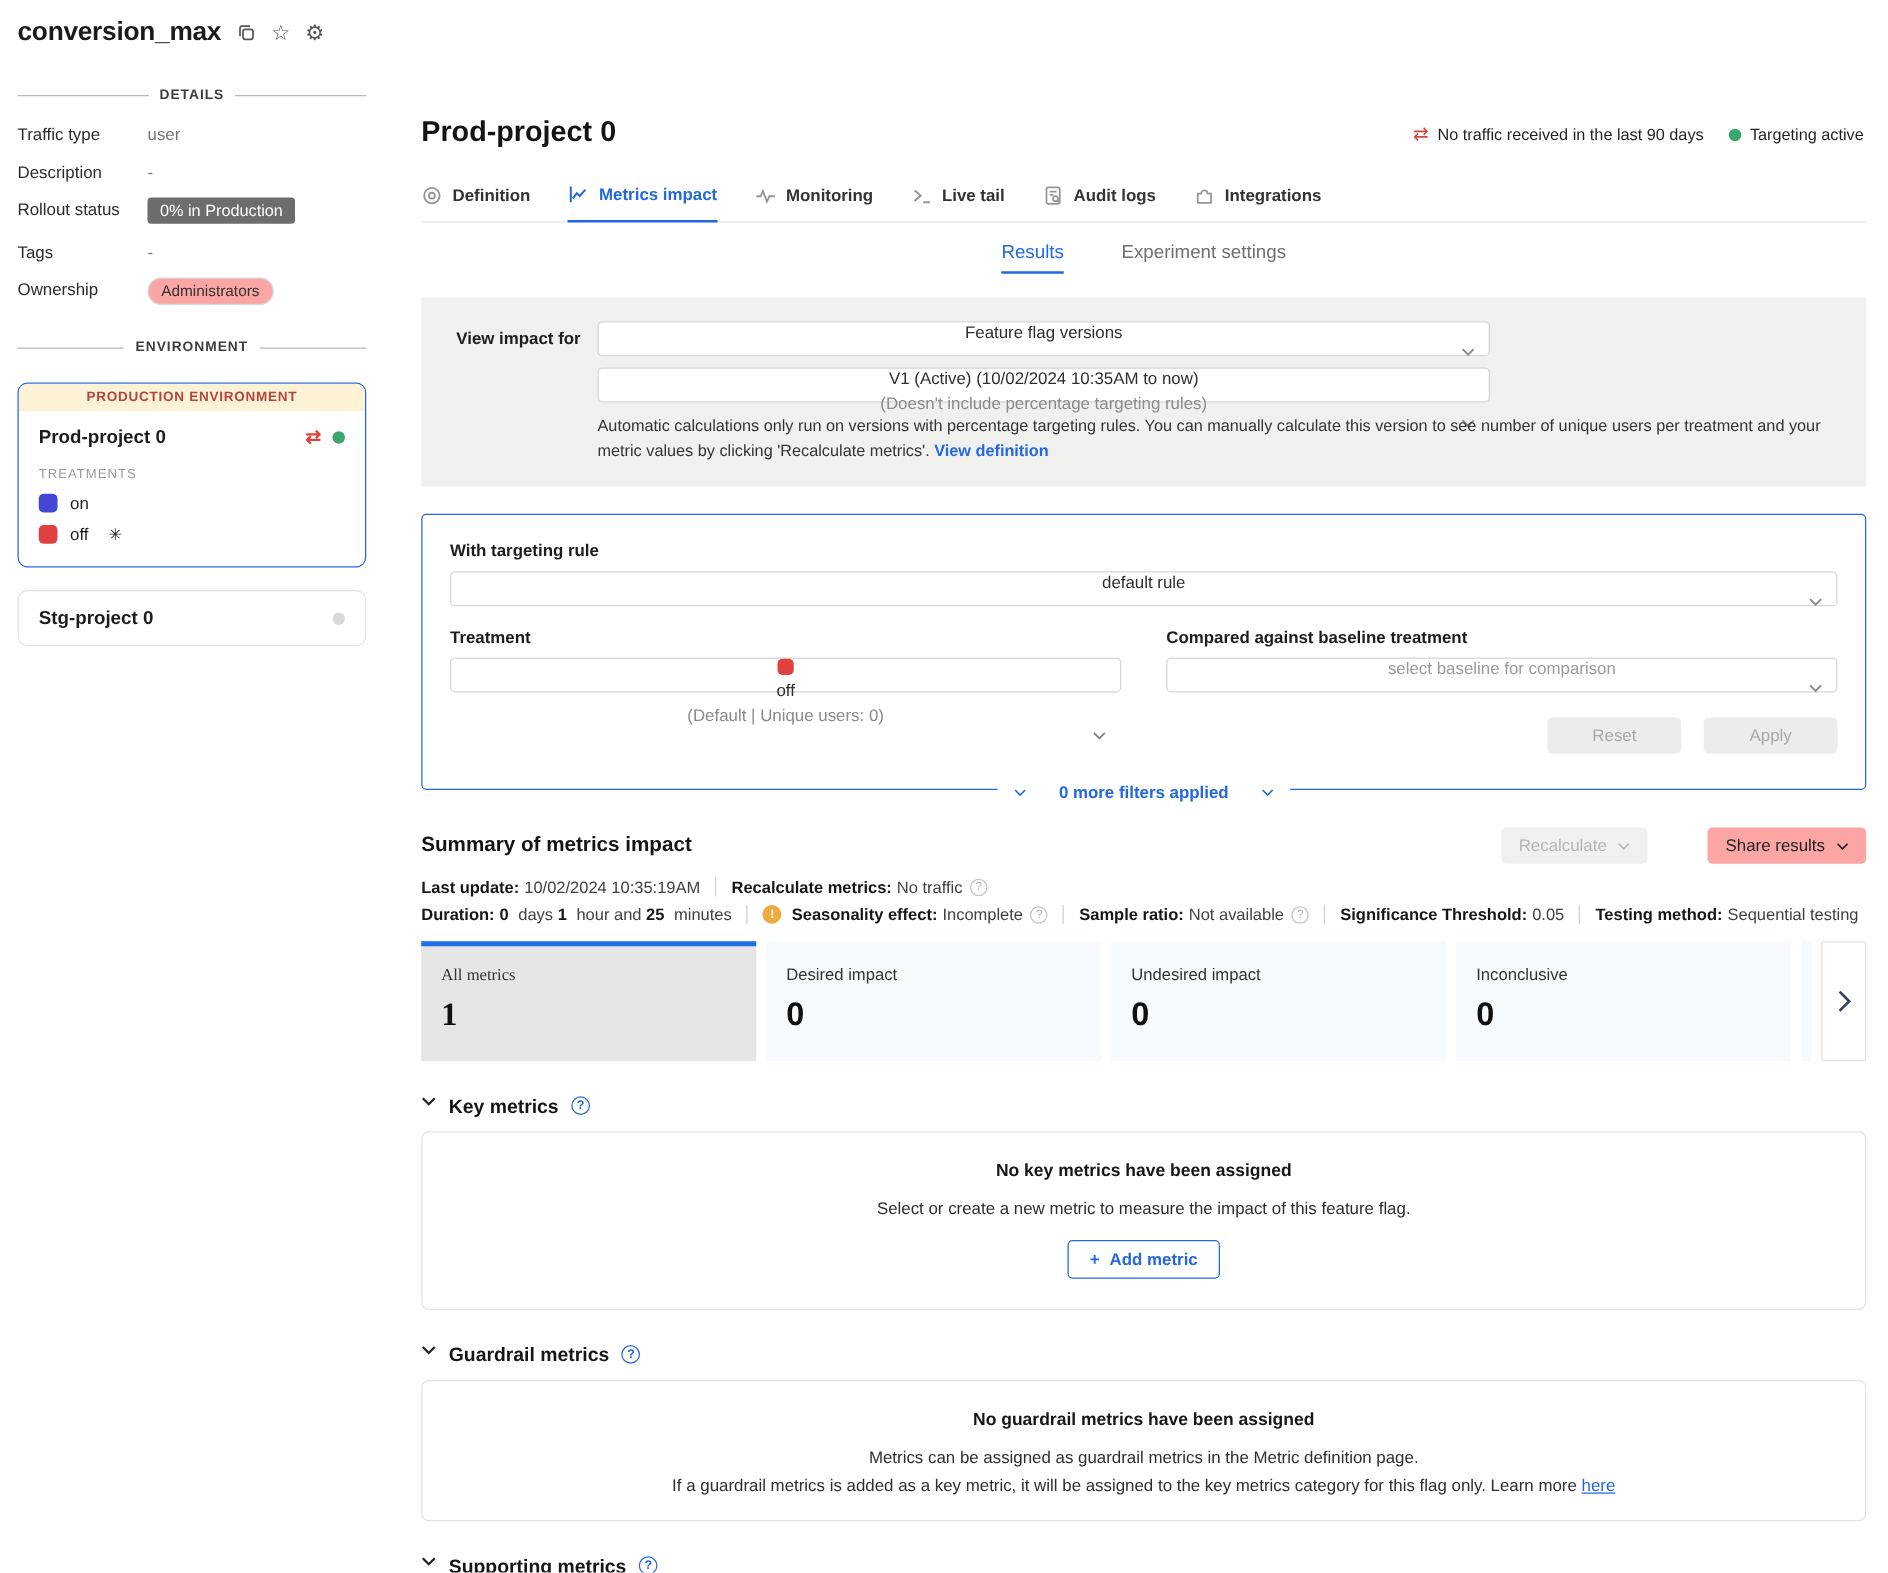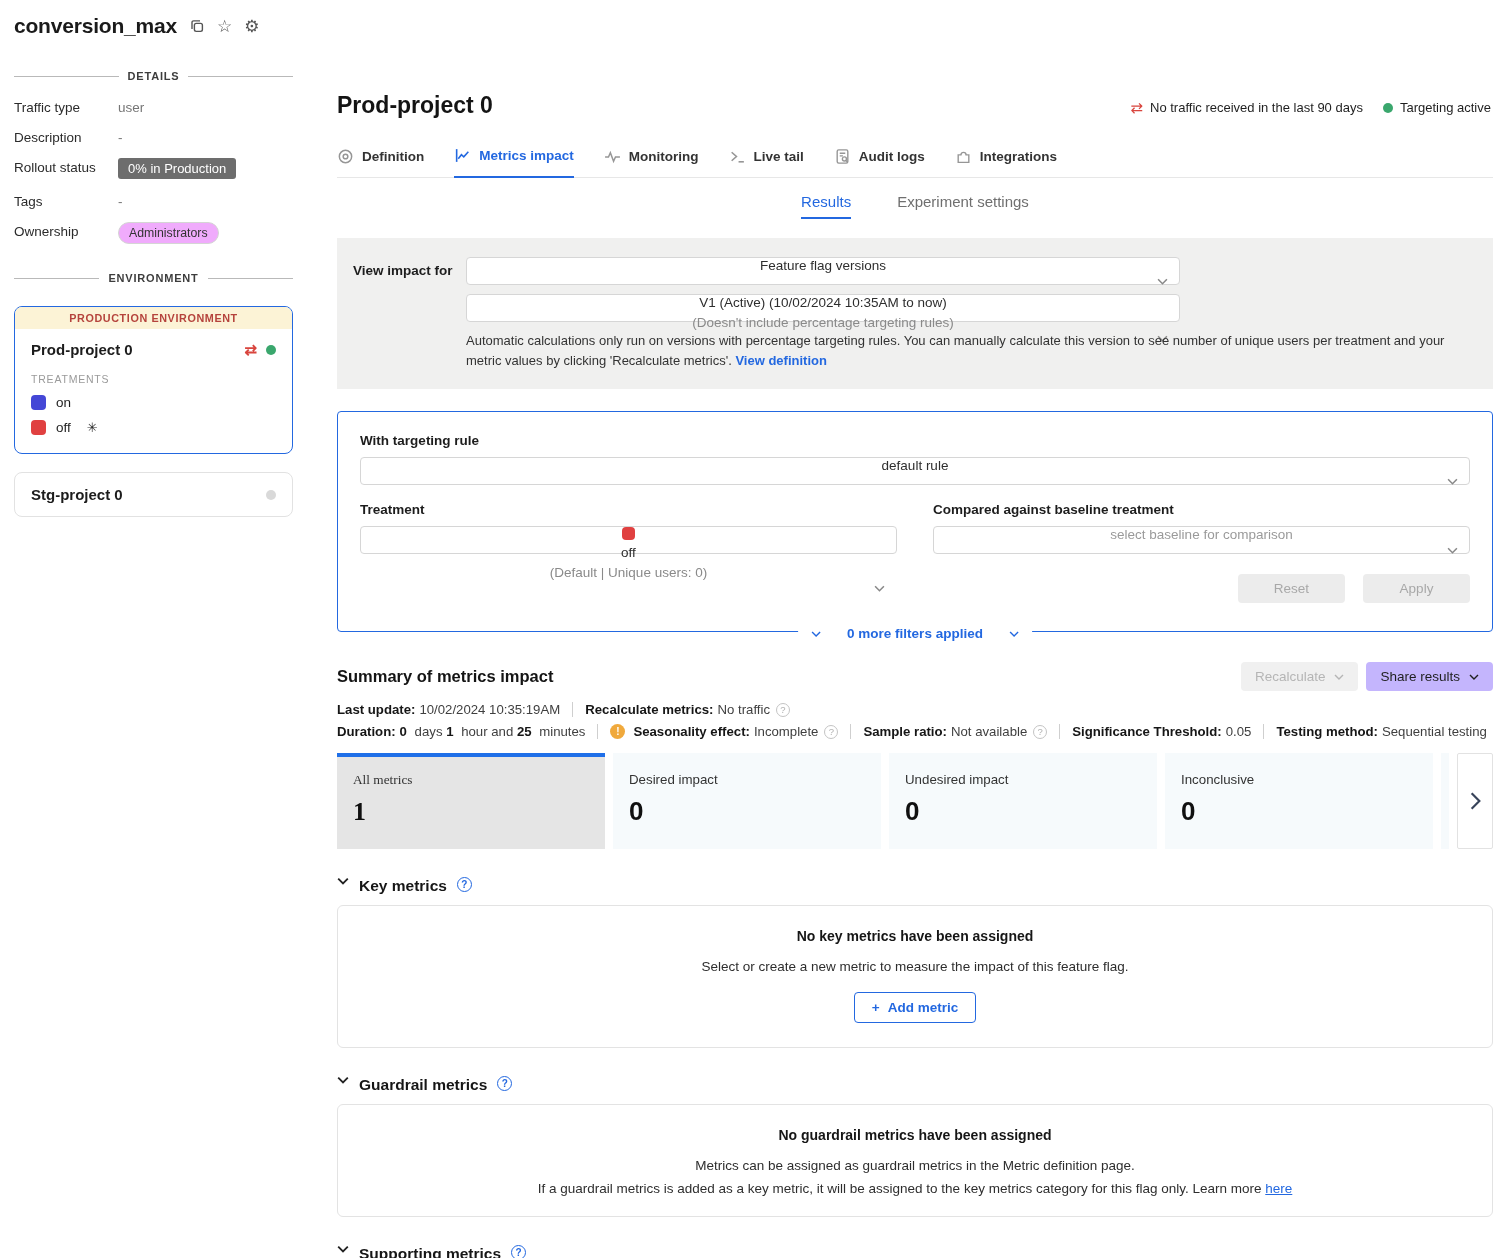--- a/index.html
+++ b/index.html
@@ -21,21 +21,21 @@
              color:#3d3d3d; letter-spacing:0.8px; }
   .divider::before, .divider::after { content:""; flex:1; height:1px; background:#b9b9b9; }
   .div-details { margin-top:32px; }
   .div-env { margin-top:28px; }
 
   .drows { margin-top:16px; }
   .drow { display:flex; align-items:flex-start; margin-bottom:13px; font-size:13.5px; }
   .dlabel { width:104px; flex:none; color:#2b2b2b; padding-top:2px; }
   .dvalue { color:#767676; padding-top:2px; }
   .badge-dark { background:#6d6d6d; color:#fff; font-size:13px; padding:3px 10px; border-radius:3px; }
-  .pill { border:1px solid #d5d5d5; background:#f0abfc; border-radius:11px; padding:3px 10px;
+  .pill { border:1px solid #d5d5d5; background:#fca5a5; border-radius:11px; padding:3px 10px;
           font-size:12.3px; color:#333; }
 
   .env-card { border-radius:8px; cursor:pointer; }
   .env-prod { margin-top:22px; border:1.5px solid #2368e0; overflow:hidden; }
   .prod-banner { background:#fcf3d6; color:#b5433c; font-size:10.8px; font-weight:bold;
                  letter-spacing:0.6px; text-align:center; padding:5px 0; }
   .prod-body { padding:12px 16px 18px; }
   .prod-name-row { display:flex; align-items:center; font-size:15px; font-weight:bold; color:#1c1c1c; }
   .prod-icons { margin-left:auto; display:flex; align-items:center; gap:9px; }
   .swap-icon { color:#d9453e; font-size:15px; line-height:1; }
@@ -61,21 +61,21 @@
   .tab { display:flex; align-items:center; gap:8px; padding-bottom:12px; font-size:13.5px;
          font-weight:bold; color:#333; cursor:pointer; }
   .tab svg { stroke:#969696; }
   .tab.active { color:#2368e0; border-bottom:2px solid #2368e0; margin-bottom:-1px; }
   .tab.active svg { stroke:#2368e0; }
 
   .subtabs { display:flex; justify-content:center; gap:46px; margin-top:15px; font-size:15px; }
   .subtab { color:#6f6f6f; padding-bottom:7px; cursor:pointer; }
   .subtab.active { color:#2368e0; border-bottom:2px solid #2368e0; }
 
-  .impact-panel { margin-top:19px; background:#f0f0ef; padding:19px 16px 18px; display:flex; font-size:13.5px; }
+  .impact-panel { margin-top:19px; background:#f0f0ef; padding:19px 28px 18px; display:flex; font-size:13.5px; }
   .vi-label { width:113px; flex:none; font-weight:bold; color:#1d1d1d; padding-top:6px; }
   .vi-fields { flex:1; }
   .select { background:#fff; border:1px solid #d6d6d6; border-radius:4px; height:28px;
             display:flex; align-items:center; padding:0 11px; gap:5px; font-size:13.5px;
             color:#2e2e2e; cursor:pointer;flex-direction:column; }
   .select .chev { margin-left:auto; flex:none; }
   .vi-fields .select { width:714px; margin-bottom:9px; }
   .dim { color:#8a8a8a; }
   .vi-note { font-size:13px; color:#333; line-height:1.55; margin-top:5px; max-width:1120px; }
   .blue-link { color:#2368e0; font-weight:bold; cursor:pointer; text-decoration:none; }
@@ -93,21 +93,21 @@
   .btn-disabled { background:#ececec; color:#a8a8a8; width:107px; padding:7px 0; text-align:center; }
   .more-filters { position:absolute; left:50%; bottom:-10px; transform:translateX(-50%);
                   background:#fff; padding:0 13px; color:#2368e0; font-size:13.5px; font-weight:bold;
                   display:flex; align-items:center; gap:26px; white-space:nowrap; cursor:pointer; }
 
   .summary-row { margin-top:30px; display:flex; align-items:center; }
   .summary-title { font-size:16.5px; font-weight:bold; color:#141414; }
   .summary-actions { margin-left:auto; display:flex; gap:8px; }
   .btn-chev { display:inline-flex; align-items:center; gap:9px; padding:7px 14px; border-radius:4px;justify-content:center; }
   .btn-recalc { background:#f0f0f0; color:#b5b5b5; }
-  .btn-share { background:#c4b5fd; color:#1f1f1f; }
+  .btn-share { background:#fca5a5; color:#1f1f1f;margin-left:40px; }
 
   .meta { margin-top:11px; font-size:13.2px; color:#3f3f3f; display:flex; align-items:center; }
   .meta b { color:#161616; margin-right:4px; }
   .meta + .meta { margin-top:7px; }
   .vdiv { width:1px; height:15px; background:#cfcfcf; margin:0 12px; }
   .info-q { width:14px; height:14px; border-radius:50%; border:1px solid #c4c4c4; color:#b0b0b0;
             font-size:9.5px; display:inline-flex; align-items:center; justify-content:center;
             margin-left:6px; flex:none; cursor:pointer; }
   .warn-dot { width:15px; height:15px; border-radius:50%; background:#f0a93c; color:#fff;
               font-size:10px; font-weight:bold; display:inline-flex; align-items:center;

